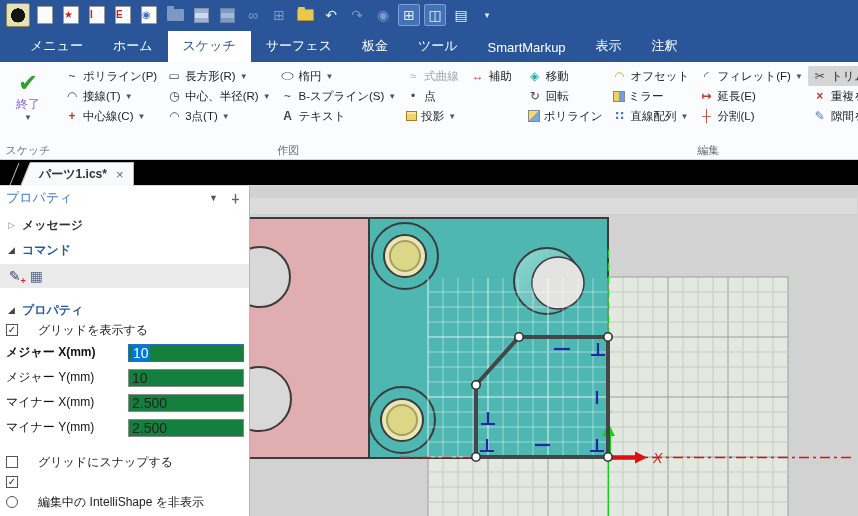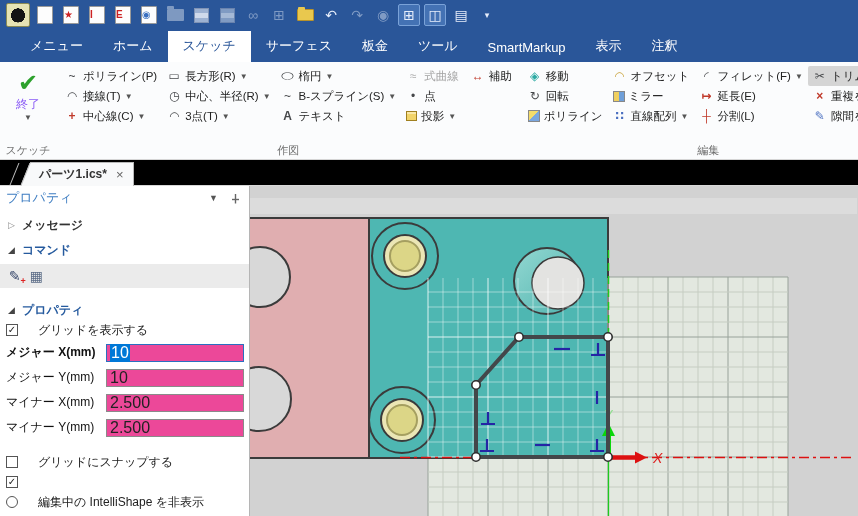--- a/index.html
+++ b/index.html
@@ -80,21 +80,21 @@
   .ci { font-size:14px; color:#37476b; position:relative; }
   .ci-plus::after { content:"+"; position:absolute; right:-5px; bottom:-2px; color:#d22; font-size:9px; font-weight:bold; }
   .ci-tbl { color:#5a6b86; }
   .cbrow { height:20px; display:flex; align-items:center; gap:20px; padding-left:6px; }
   .cb { width:12px; height:12px; border:1px solid #555; background:#fff; font-size:10px; line-height:10px; text-align:center; color:#222; flex:0 0 auto; }
   .cb.checked::after { content:"✓"; font-weight:bold; }
   .rad { width:12px; height:12px; border:1px solid #555; border-radius:50%; background:#fff; flex:0 0 auto; }
   .frow { height:25px; display:flex; align-items:center; padding:0 5px 0 6px; gap:10px; }
   .flabel { width:90px; font-size:12px; color:#111; flex:0 0 auto; }
   .flabel.b { font-weight:bold; }
-  .finput { flex:1; height:18px; border:1px solid #8a8a8a; background:#ec4899; display:flex; align-items:center; padding:0 3px; font-size:16px; }
+  .finput { flex:1; height:18px; border:1px solid #8a8a8a; background:#15803d; display:flex; align-items:center; padding:0 3px; font-size:14px;margin-left:22px; }
   .finput.focus { border-color:#2a6fc0; }
   .sel { background:#0078d7; color:#fff; padding:0 1px; }
 
   .canvas { flex:1; position:relative; background:#d2d2d2; }
   .canvas svg { display:block; }
 </style>
 </head>
 <body>
 
 <div class="titlebar">

